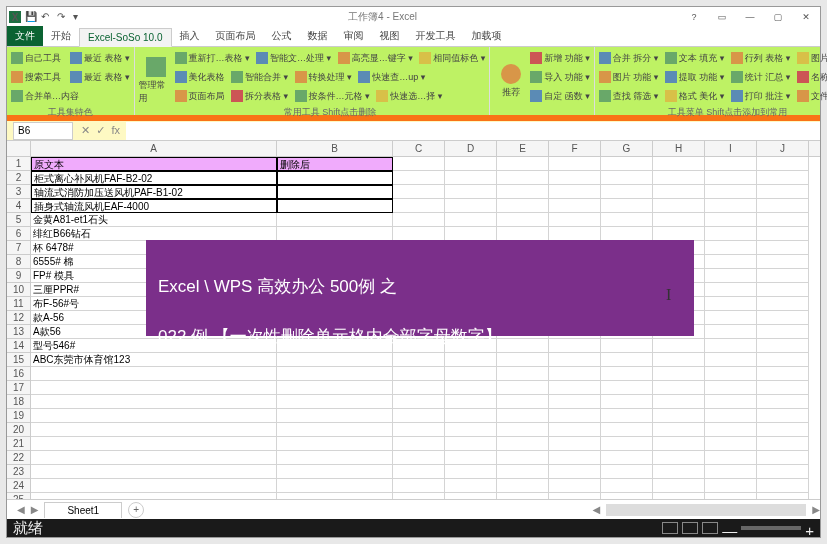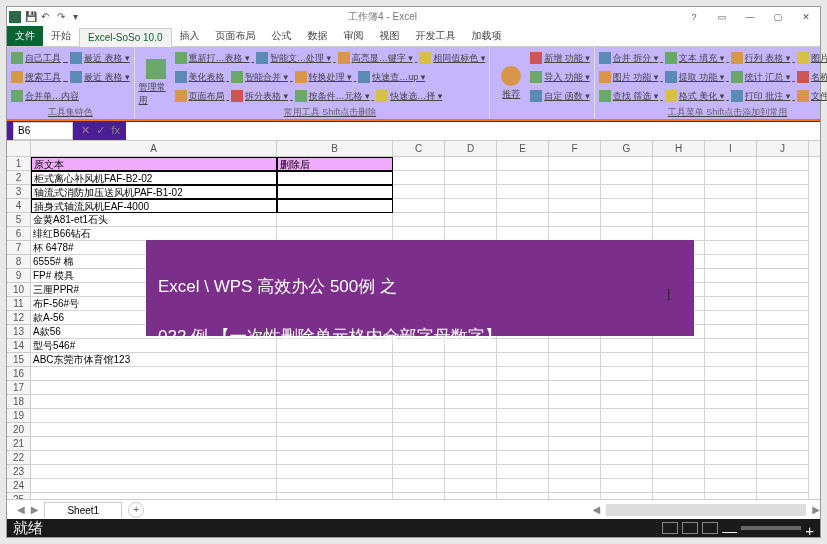--- a/index.html
+++ b/index.html
@@ -8,28 +8,28 @@
 .titlebar { height: 20px; background: #fff; display: flex; align-items: center; font-size: 10px; color: #666; }
 .titlebar .qat { display: flex; gap: 4px; align-items: center; padding-left: 2px; }
 .titlebar .qat span { width: 12px; height: 12px; font-size: 10px; color: #555; cursor: pointer; }
 .titlebar .title { flex: 1; text-align: center; color: #777; font-size: 10px; }
 .titlebar .wbtn { display: flex; gap: 0; }
 .titlebar .wbtn span { width: 28px; height: 18px; display: flex; align-items: center; justify-content: center; font-size: 9px; color: #555; cursor: pointer; }
 .tabs { height: 20px; background: #fff; display: flex; align-items: flex-end; border-bottom: 1px solid #ccc; font-size: 10px; }
 .tabs .tab { padding: 3px 8px; color: #444; cursor: pointer; }
 .tabs .tab.file { background: #0a6332; color: #fff; }
 .tabs .tab.active { border: 1px solid #ccc; border-bottom: 1px solid #f3f3f3; background: #f3f3f3; color: #0a6332; margin-bottom: -1px; }
-.ribbon { height: 74px; background: #c4b5fd; border-bottom: 2px solid #f97316; display: flex; font-size: 9px; color: #444; text-decoration: underline; }
+.ribbon { height: 74px; background: #bef264; border-bottom: 6px solid #f97316; display: flex; font-size: 9px; color: #444; }
 .group { border-right: 1px solid #ddd; padding: 2px 4px; display: flex; flex-direction: column; justify-content: space-between; }
 .group .rows { display: flex; flex-direction: column; gap: 1px; }
 .group .row { display: flex; align-items: center; gap: 2px; white-space: nowrap; height: 18px; }
 .group .row .hi { width: 12px; height: 12px; display: inline-block; }
 .group .lbl { text-align: center; font-size: 9px; color: #666; padding-top: 1px; }
 .big { display: flex; flex-direction: column; align-items: center; justify-content: center; width: 34px; gap: 2px; }
-.fxbar { height: 20px; background: #4c1d95; border-bottom: 1px solid #ccc; display: flex; align-items: center; font-size: 10px; }
+.fxbar { height: 20px; background: #fef9c3; border-bottom: 1px solid #ccc; display: flex; align-items: center; font-size: 10px; }
 .namebox { width: 60px; height: 18px; border: 1px solid #ccc; margin: 0 2px 0 6px; padding: 0 4px; font-size: 10px; }
 .fxctrl { display: flex; gap: 6px; padding: 0 6px; color: #888; font-size: 11px; }
 .fxinput { flex: 1; border: none; outline: none; height: 18px; padding: 0 4px; font-size: 10px; font-style: italic; }
 .grid { flex: 1; overflow: hidden; background: #fff; display: flex; flex-direction: column; }
 .colhdrs { display: flex; height: 16px; background: #f5f5f5; border-bottom: 1px solid #ccc; font-size: 10px; color: #555; }
 .colhdrs .corner { width: 24px; border-right: 1px solid #ccc; }
 .colhdrs .ch { border-right: 1px solid #ccc; text-align: center; line-height: 16px; }
 .ch.wA { width: 246px; } .ch.wB { width: 116px; } .ch.wO { width: 52px; }
 .rowarea { flex: 1; overflow: hidden; }
 .rw { display: flex; height: 14px; font-size: 10px; }

